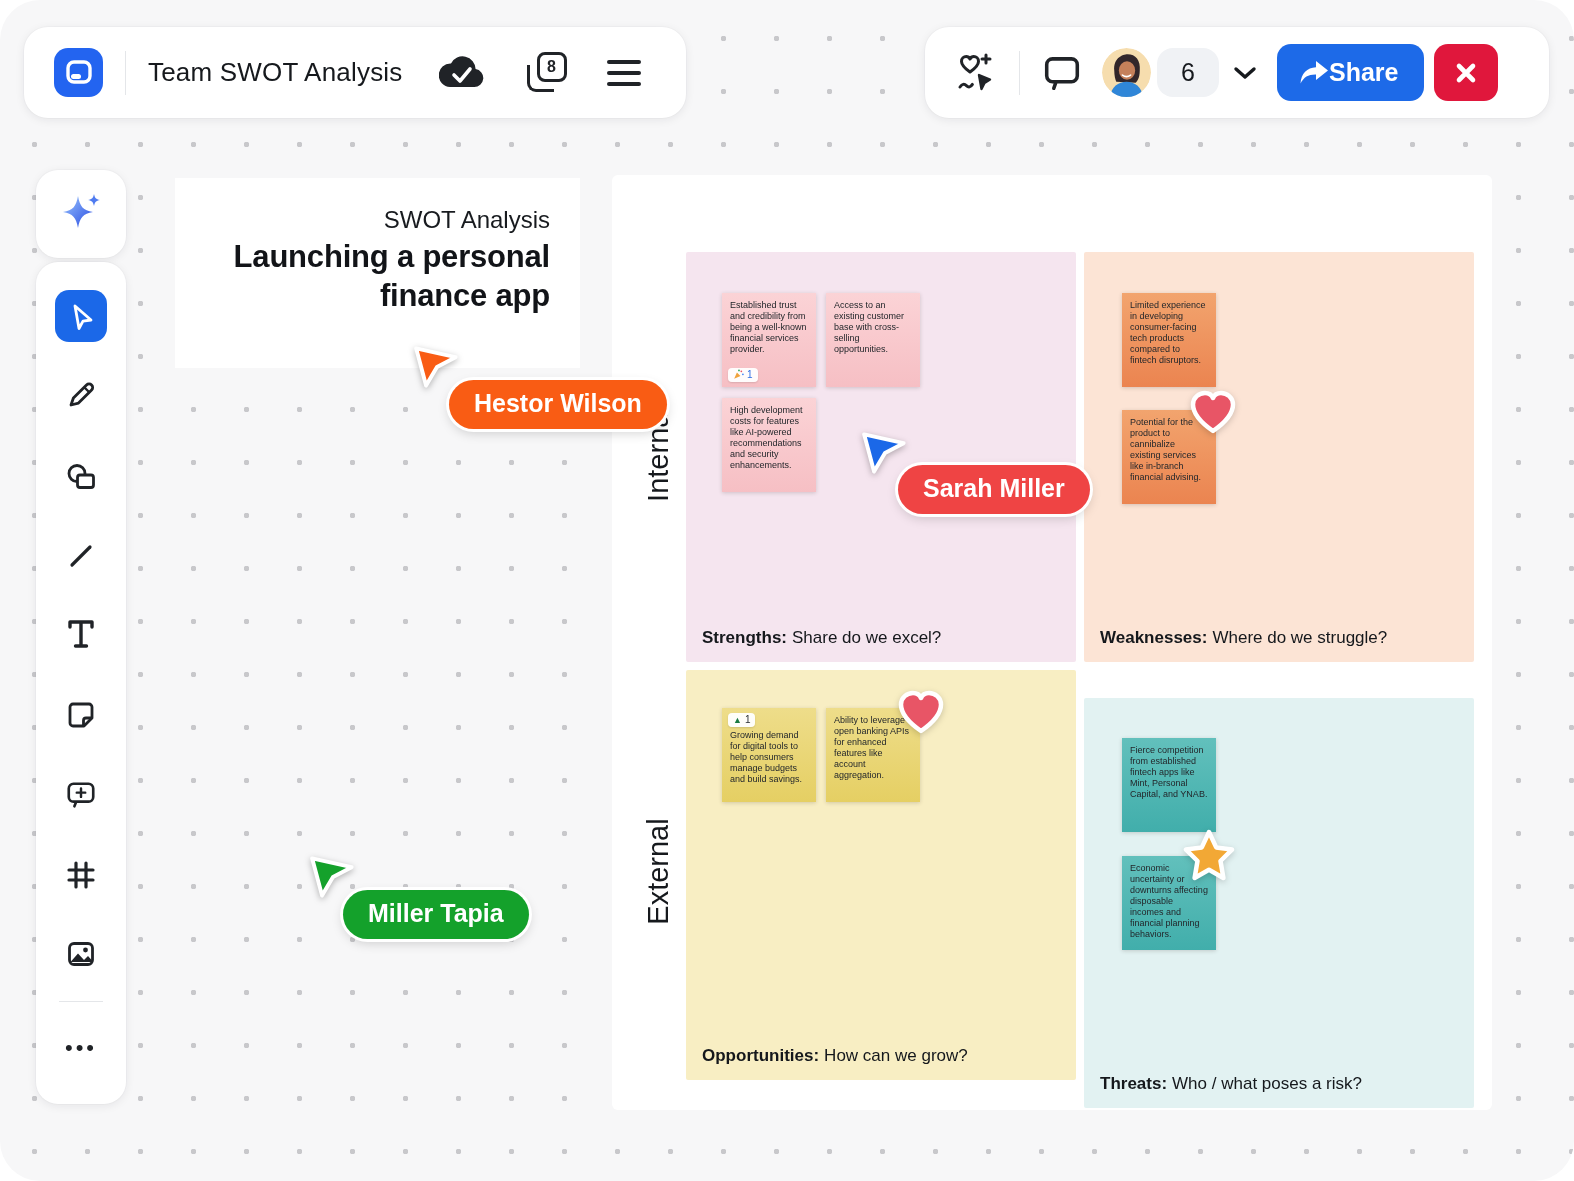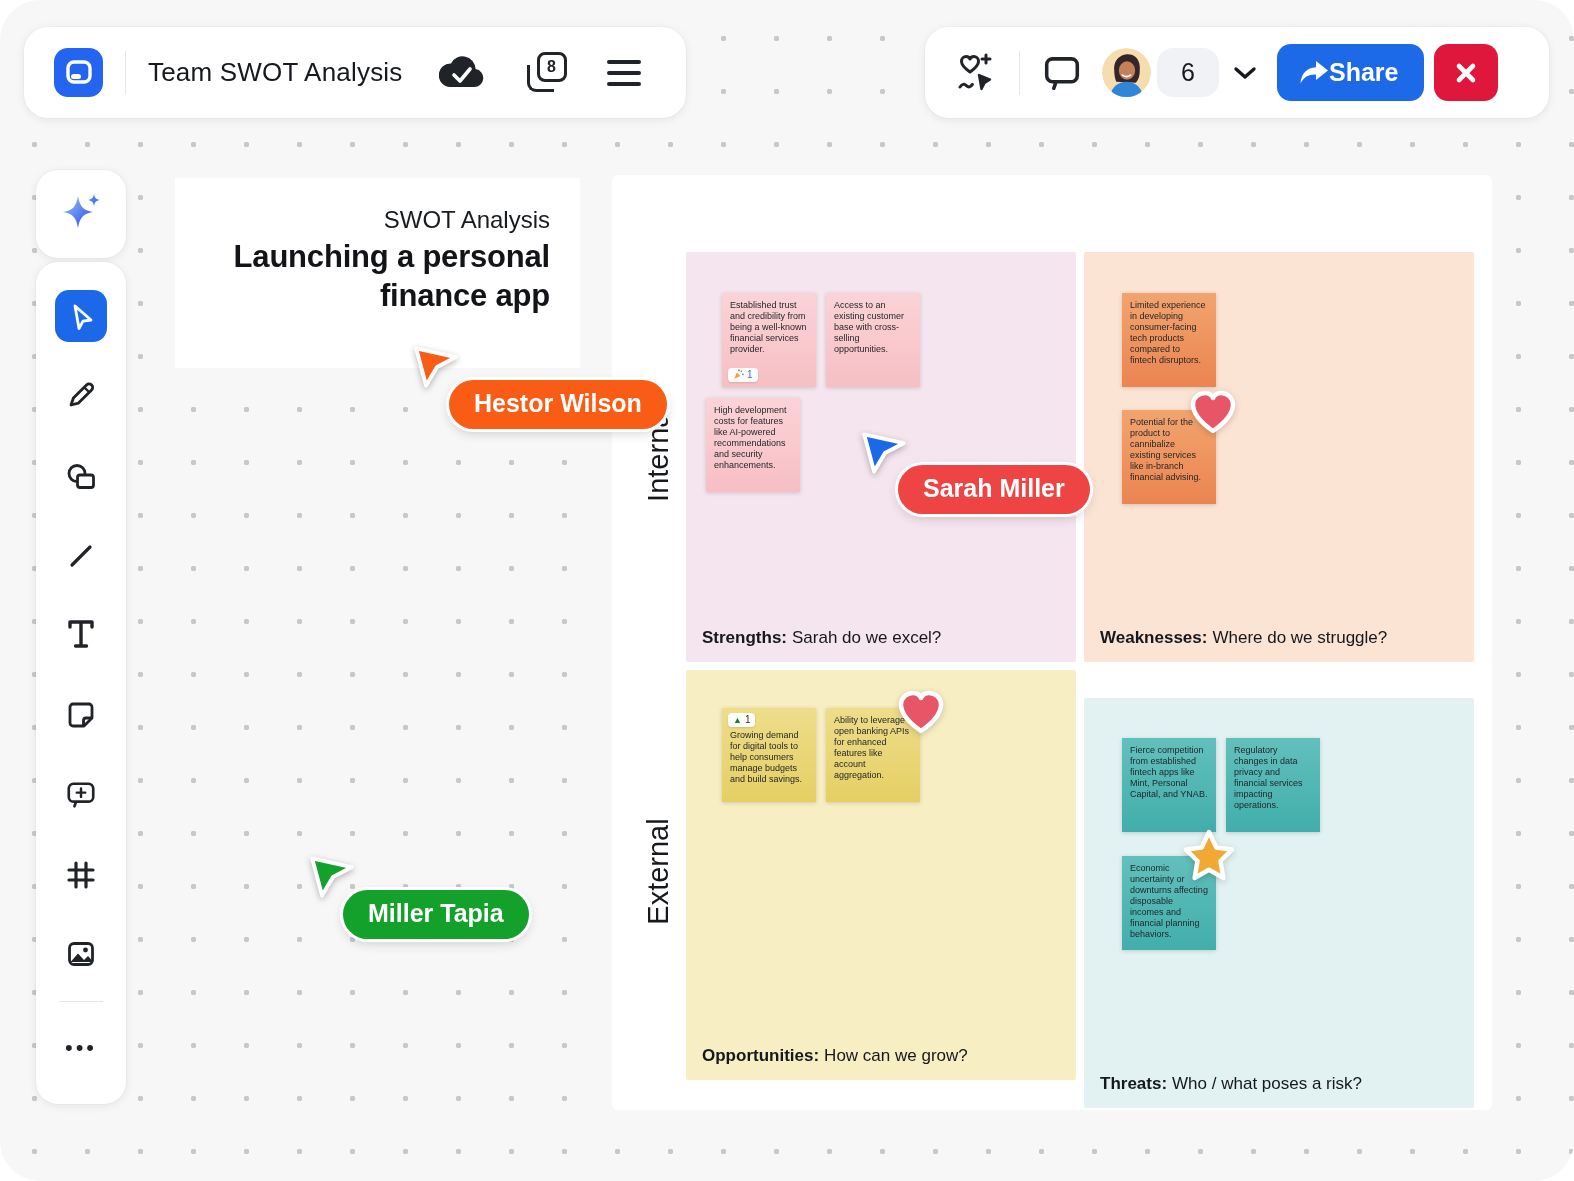--- a/index.html
+++ b/index.html
@@ -245,25 +245,25 @@
             <circle cx="10.6" cy="3" r="1.1" fill="#e85566"></circle>
             <circle cx="12.6" cy="6.8" r="1.1" fill="#3b82f6"></circle>
             <circle cx="7.6" cy="1.8" r="1.1" fill="#22a559"></circle>
           </svg>
           <span class="cnt-blue">1</span>
         </span>
       </div>
       <div class="sticky pink" style="left:140px; top:41px">
         <span>Access to an existing customer base with cross-selling opportunities.</span>
       </div>
-      <div class="sticky pink" style="left:20px; top:146px">
+      <div class="sticky pink" style="left:36px; top:146px">
         <span>High development costs for features like AI-powered recommendations and security enhancements.</span>
       </div>
       <div class="q-footer">
-        <b>Strengths:</b><span>Sarah do we excel?</span>
+        <b>Strengths:</b><span>Share do we excel?</span>
       </div>
     </div>
 
     <div class="quadrant" style="left: 472px; top: 77px; background-color: rgb(252, 228, 213);">
       <div class="sticky orange" style="left:38px; top:41px">
         <span>Limited experience in developing consumer-facing tech products compared to fintech disruptors.</span>
       </div>
       <div class="sticky orange" style="left:38px; top:158px">
         <span>Potential for the product to cannibalize existing services like in-branch financial advising.</span>
       </div>
@@ -291,23 +291,20 @@
       </svg>
       <div class="q-footer">
         <b>Opportunities:</b><span>How can we grow?</span>
       </div>
     </div>
 
     <div class="quadrant" style="left: 472px; top: 523px; background-color: rgb(226, 242, 242);">
       <div class="sticky teal" style="left:38px; top:40px">
         <span>Fierce competition from established fintech apps like Mint, Personal Capital, and YNAB.</span>
       </div>
-      <div class="sticky teal" style="left:142px; top:40px">
-        <span>Regulatory changes in data privacy and financial services impacting operations.</span>
-      </div>
       <div class="sticky teal" style="left:38px; top:158px">
         <span>Economic uncertainty or downturns affecting disposable incomes and financial planning behaviors.</span>
       </div>
       <svg class="sticker" style="left:96px; top:130px" width="58" height="56" viewBox="0 0 58 56">
         <path d="M29 4 L36.2 19.4 L52 21.6 L40.5 33 L43.4 50 L29 41.8 L14.6 50 L17.5 33 L6 21.6 L21.8 19.4 Z" fill="#f2a835" stroke="#fff" stroke-width="4.5" stroke-linejoin="round"></path>
       </svg>
       <div class="q-footer">
         <b>Threats:</b><span>Who / what poses a risk?</span>
       </div>
     </div>

